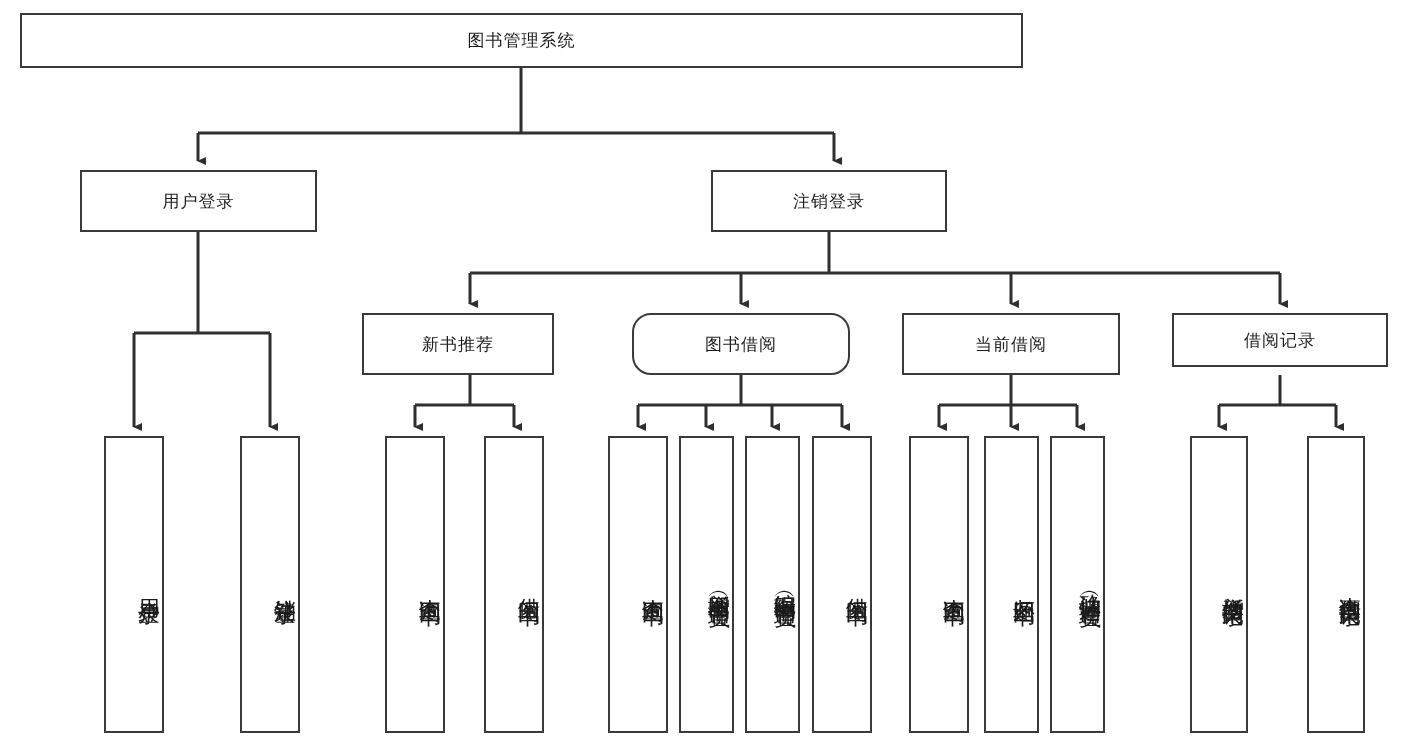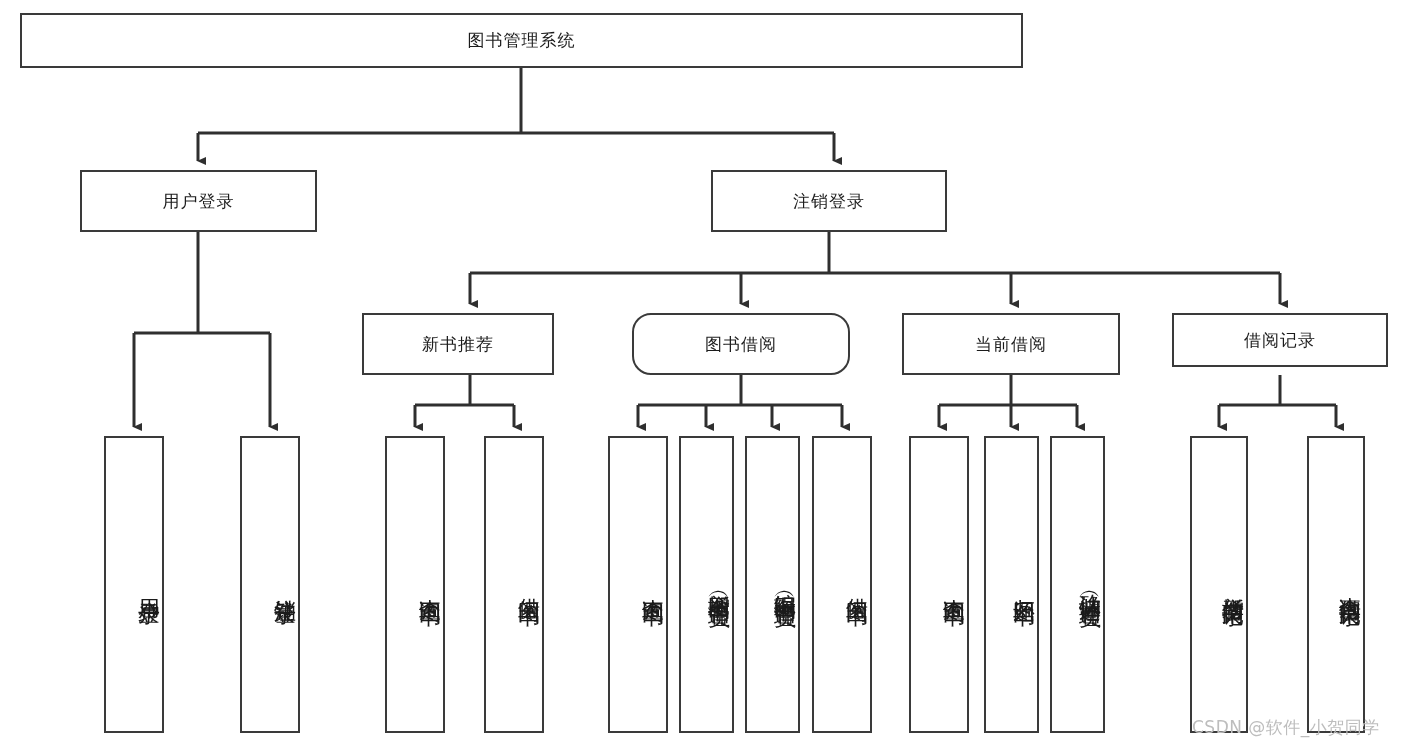--- a/index.html
+++ b/index.html
@@ -179,14 +179,13 @@
   <div class="node vert" id="node-leaf-10" style="left: 1050px; top: 436px; width: 55px; height: 297px;">
     <span class="vtext">确认归还（管理员）</span>
   </div>
   <div class="node vert" id="node-leaf-11" style="left: 1190px; top: 436px; width: 58px; height: 297px;">
     <span class="vtext">新增借阅记录</span>
   </div>
   <div class="node vert" id="node-leaf-12" style="left: 1307px; top: 436px; width: 58px; height: 297px;">
     <span class="vtext">查询借阅记录</span>
   </div>
 
-  <div class="watermark">CSDN @软件_小贺同学</div>
 </div>
 
 </body></html>

